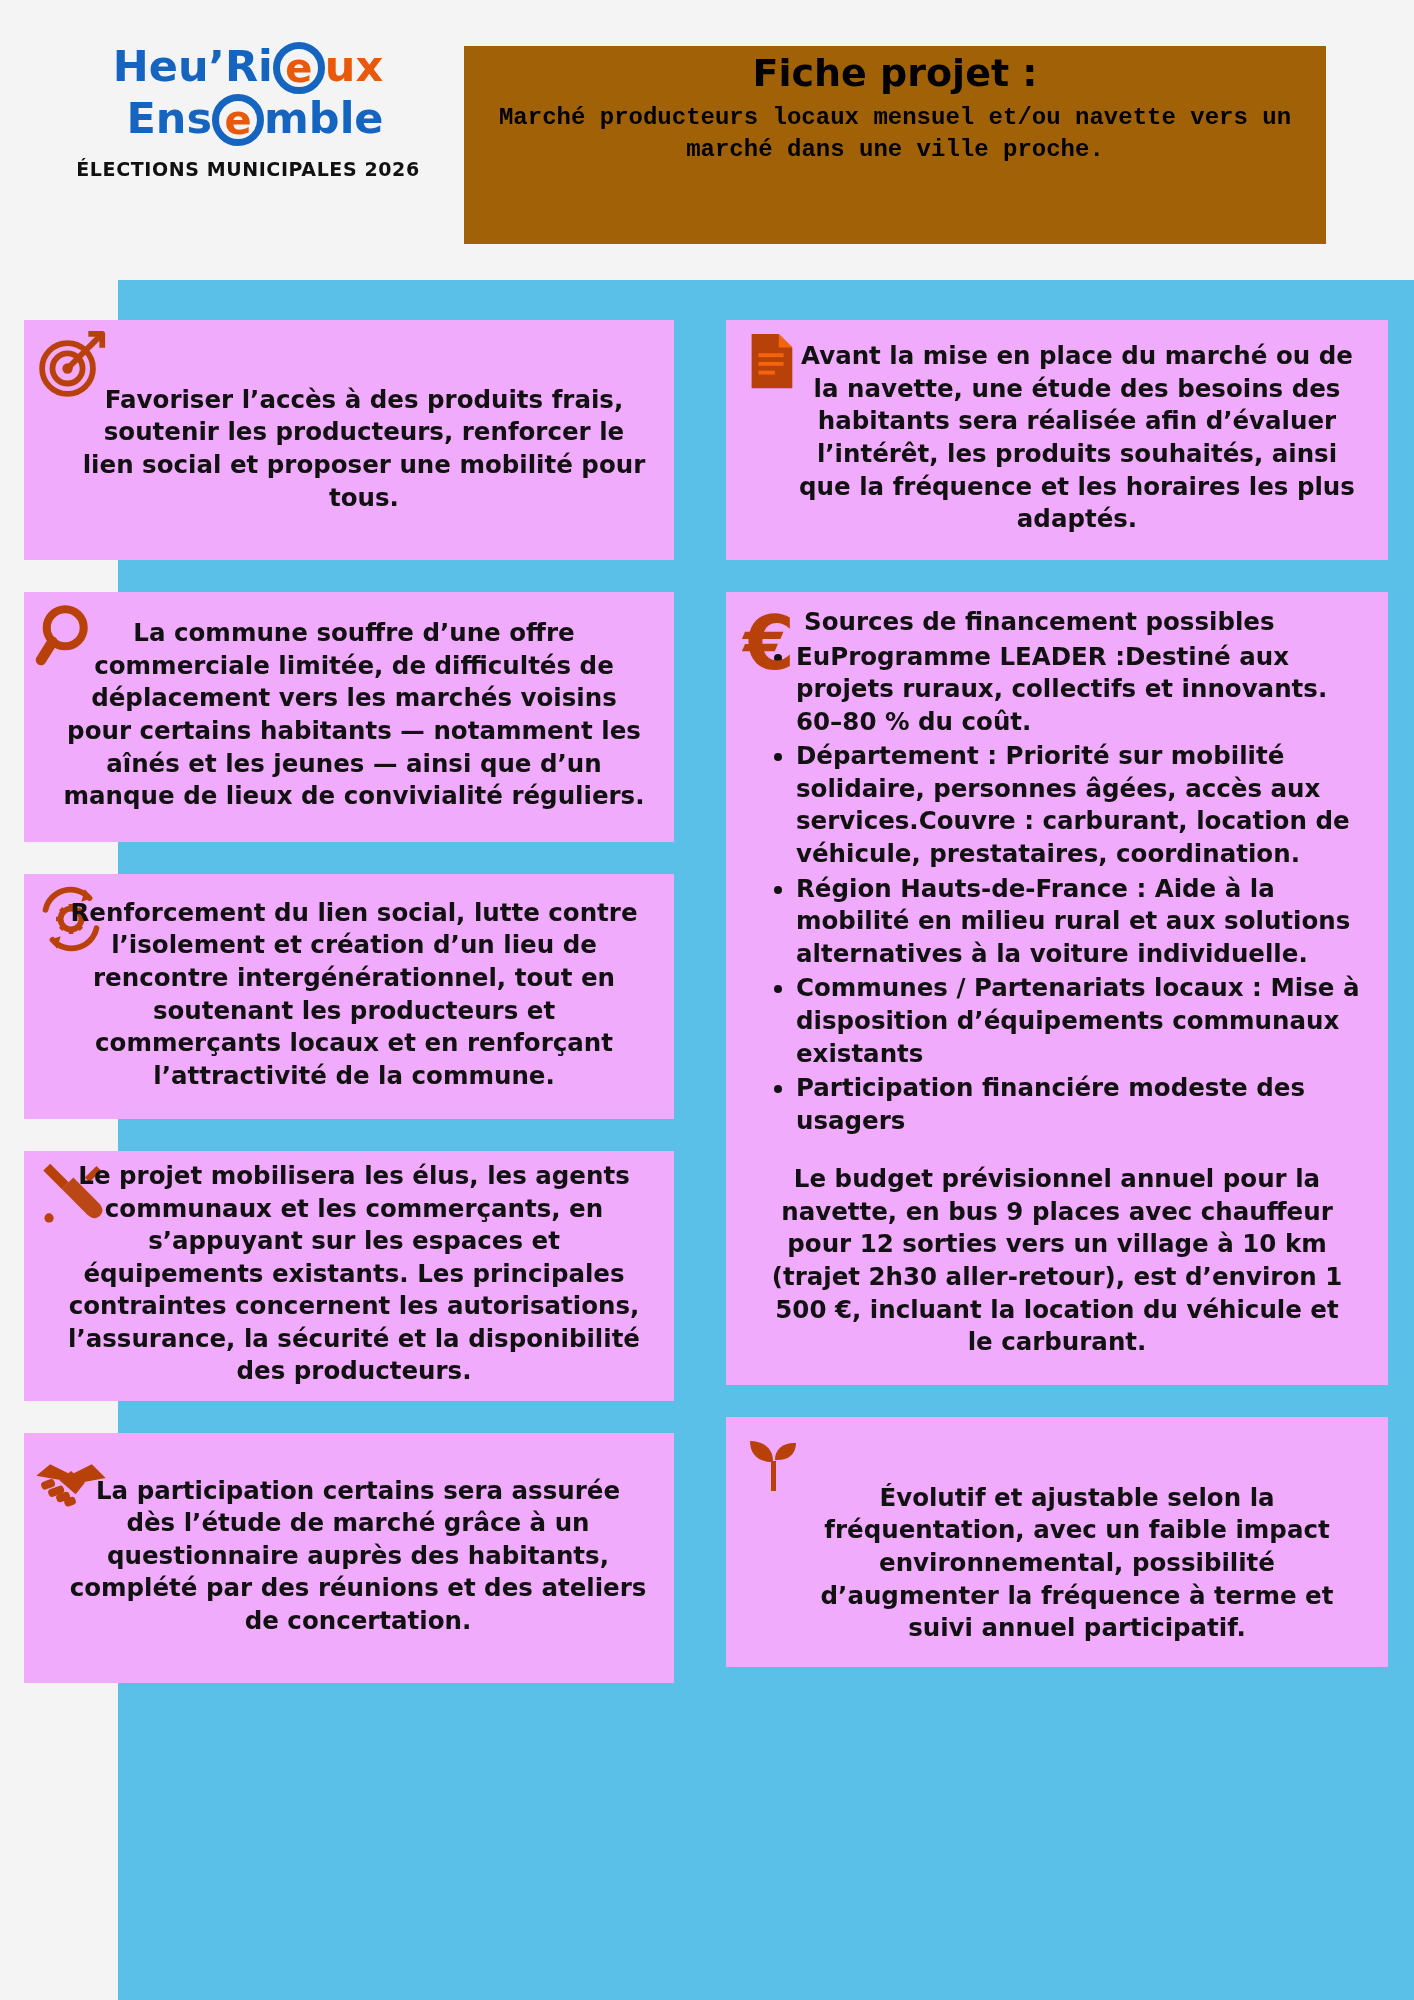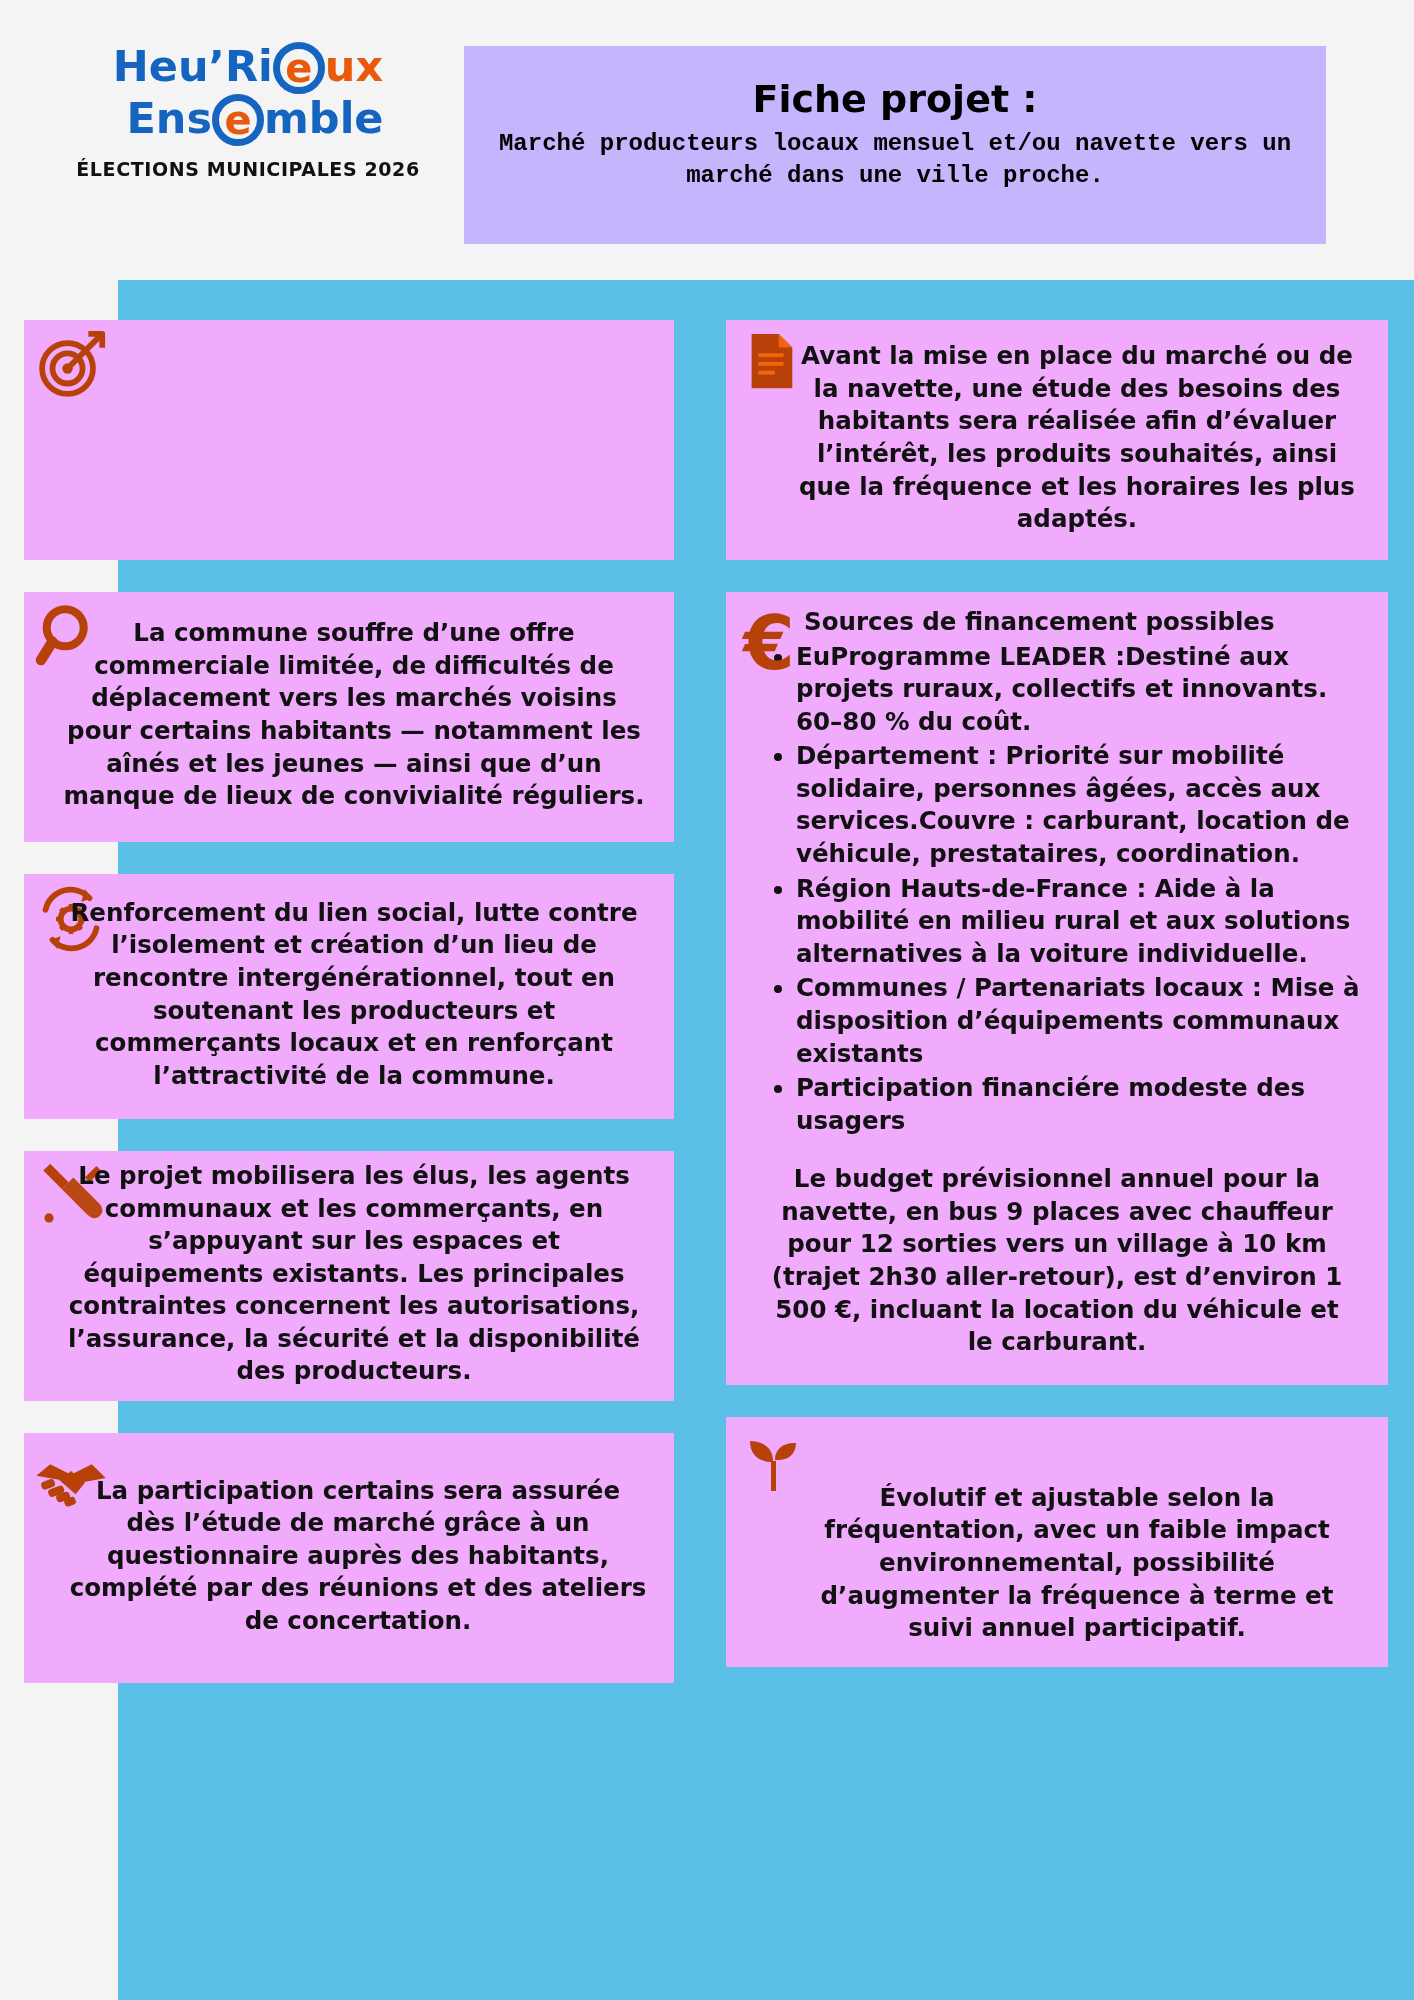--- a/index.html
+++ b/index.html
@@ -72,24 +72,24 @@
     font-family: "DejaVu Sans", sans-serif;
     line-height: 1;
   }
 
   .title-box {
     position: absolute;
     left: 464px;
     top: 46px;
     width: 862px;
     height: 198px;
-    background: #c4b5fd;
+    background: #a16207;
     color: #000;
     text-align: center;
-    padding: 30px 26px 10px;
+    padding: 4px 26px 10px;
   }
   .title-main {
     font-family: "DejaVu Sans", sans-serif;
     font-weight: bold;
     font-size: 38px;
     line-height: 1.25;
     margin-bottom: 4px;
   }
   .title-sub {
     font-family: Liberation Mono, monospace;
@@ -230,20 +230,21 @@
     <div class="card c-objectif">
       <span class="icon">
         <svg viewBox="0 0 64 64" fill="none" stroke="currentColor" stroke-width="5">
           <circle cx="29" cy="35" r="22"></circle>
           <circle cx="29" cy="35" r="13"></circle>
           <circle cx="29" cy="35" r="4.5" fill="currentColor" stroke="none"></circle>
           <line x1="29" y1="35" x2="57" y2="7" stroke-width="5"></line>
           <path d="M47 5 L59 5 L59 17" stroke-width="5" stroke-linejoin="round"></path>
         </svg>
       </span>
+      <div class="body">Favoriser l’accès à des produits frais, soutenir les producteurs, renforcer le lien social et proposer une mobilité pour tous.</div>
     </div>
 
     <div class="card c-constat">
       <span class="icon">
         <svg viewBox="0 0 64 64" fill="none" stroke="currentColor" stroke-width="7">
           <circle cx="27" cy="24" r="16"></circle>
           <line x1="16" y1="36" x2="6" y2="52" stroke-width="9" stroke-linecap="round"></line>
         </svg>
       </span>
       <div class="body">La commune souffre d’une offre commerciale limitée, de difficultés de déplacement vers les marchés voisins pour certains habitants — notamment les aînés et les jeunes — ainsi que d’un manque de lieux de convivialité réguliers.</div>

